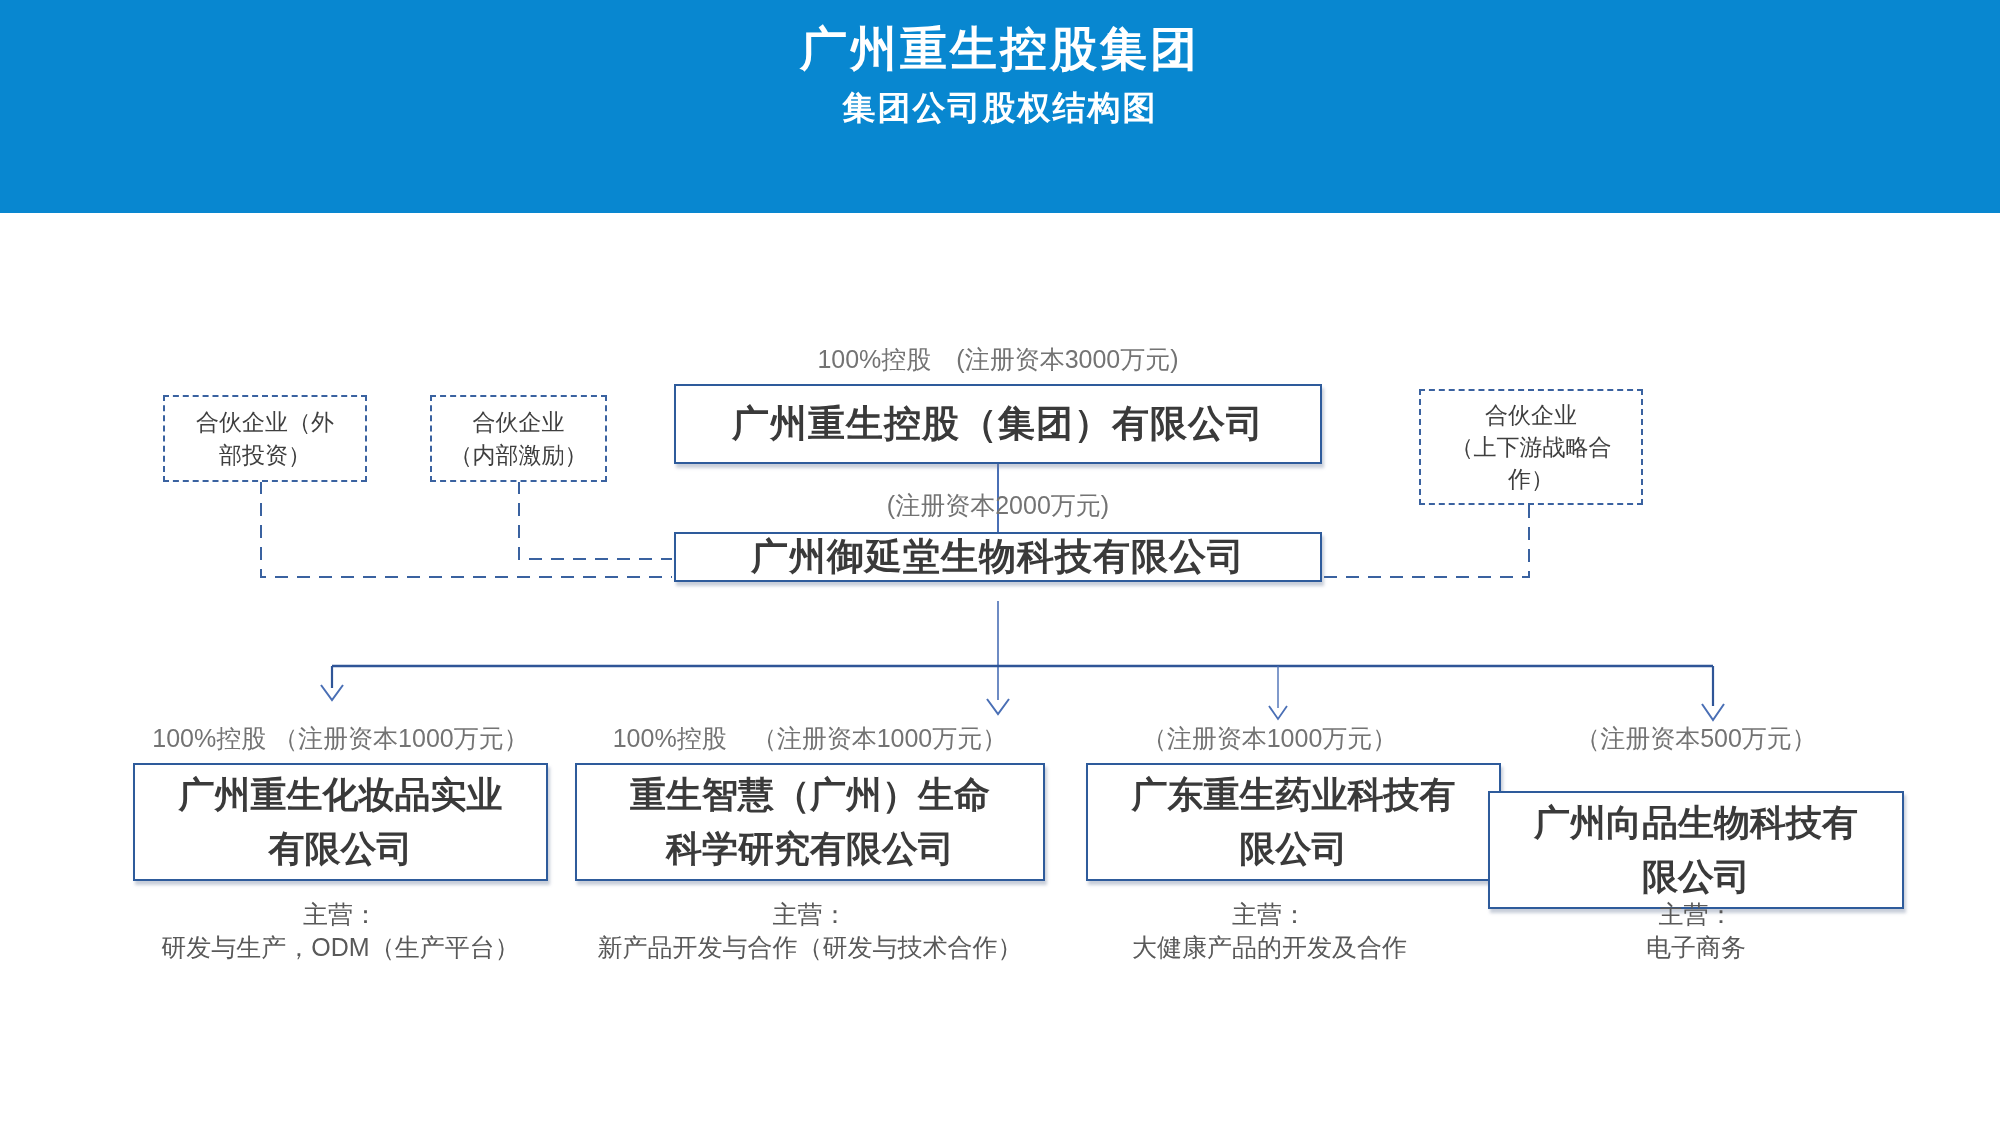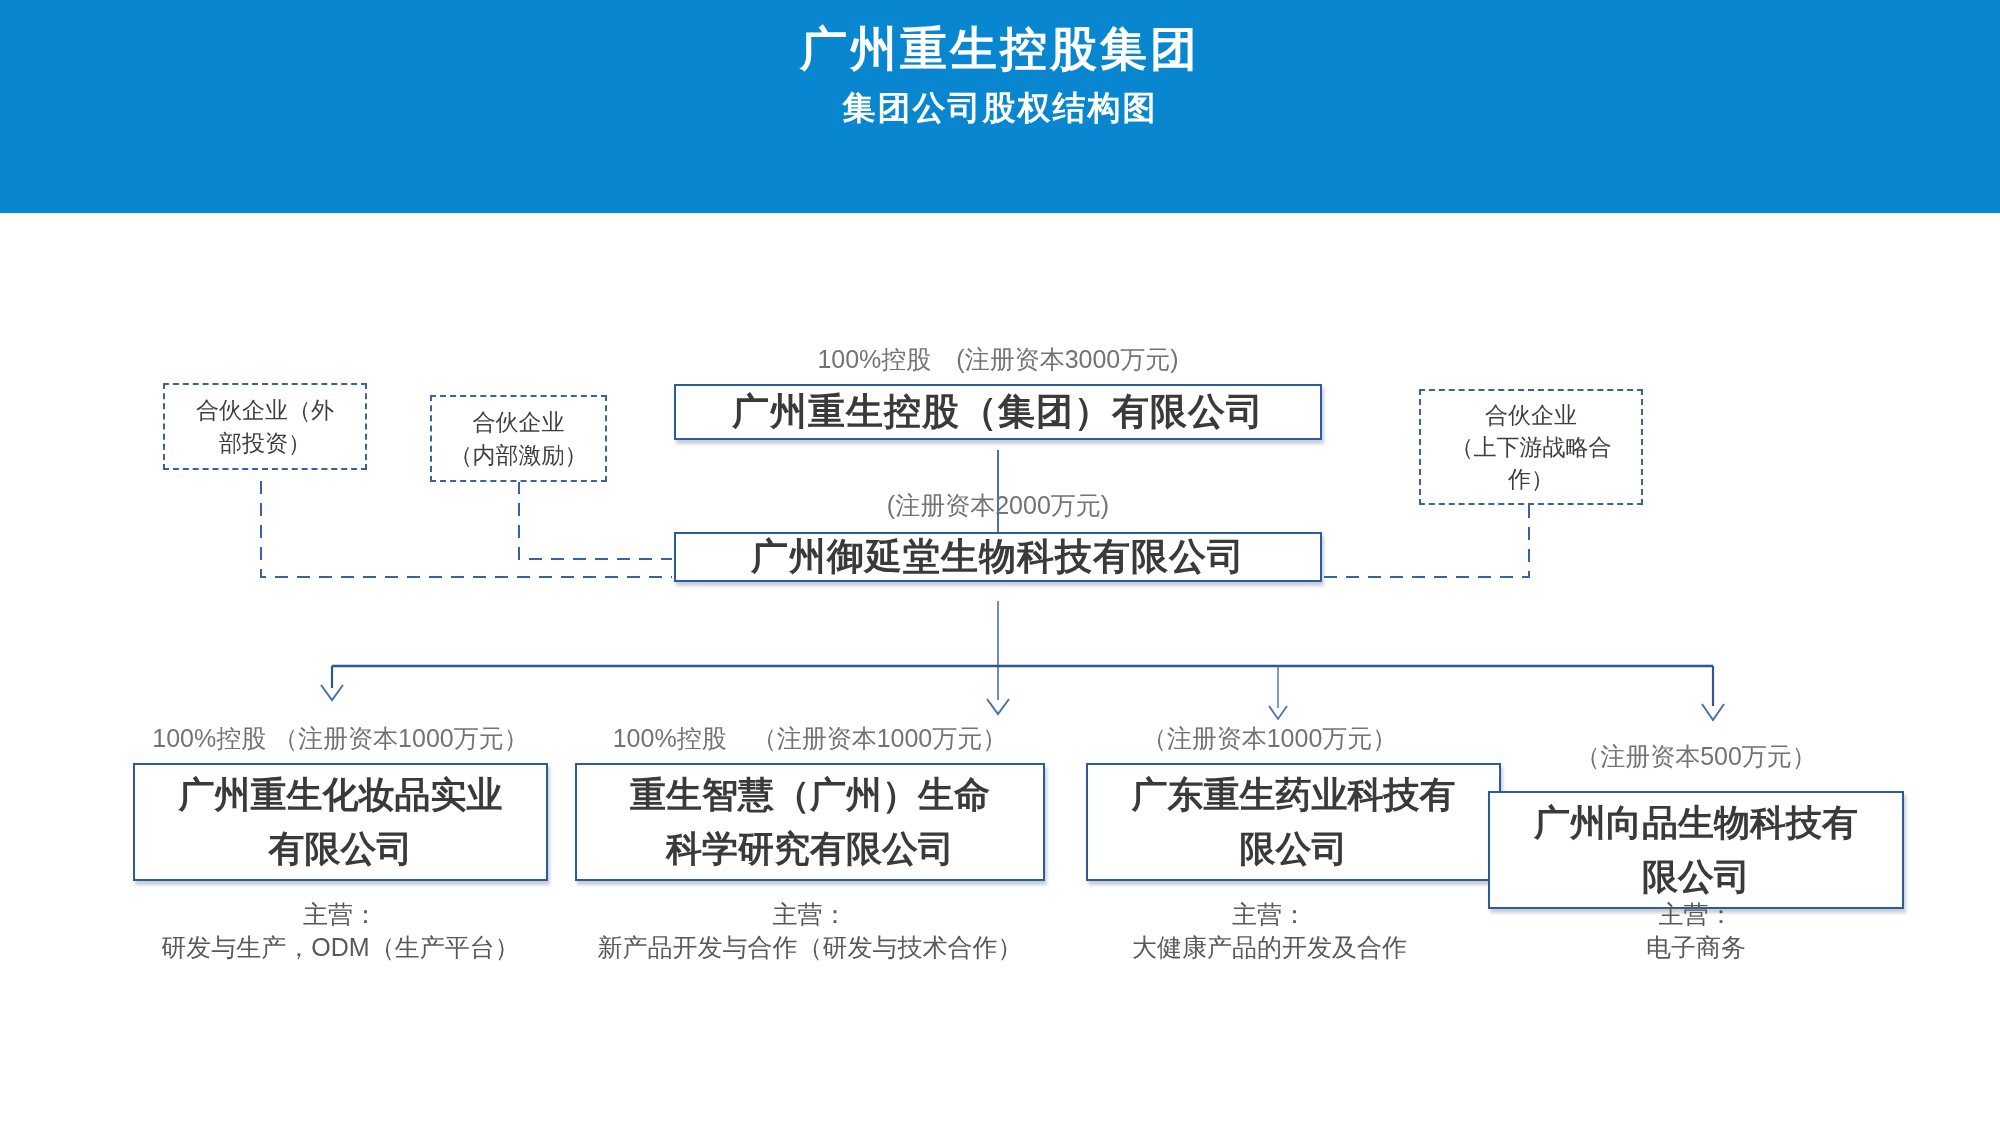--- a/index.html
+++ b/index.html
@@ -56,23 +56,23 @@
 
     <line x1="1278" y1="666" x2="1278" y2="708" stroke="#4a6fb5" stroke-width="1.4"></line>
     <polyline points="1269,706 1278,719 1287,706" fill="none" stroke="#4a6fb5" stroke-width="1.8"></polyline>
 
     <line x1="1713" y1="666" x2="1713" y2="706" stroke="#2f5597" stroke-width="2.2"></line>
     <polyline points="1702,704 1713,720 1724,704" fill="none" stroke="#4a6fb5" stroke-width="2"></polyline>
   </svg>
 
   <div class="lbl" style="left:674px;top:343px;width:648px;">100%控股　(注册资本3000万元)</div>
 
-  <div class="node solid big" style="left:674px;top:384px;width:648px;height:56px;">广州重生控股（集团）有限公司</div>
+  <div class="node solid big" style="left:674px;top:384px;width:648px;height:80px;">广州重生控股（集团）有限公司</div>
 
-  <div class="node dashed prewrap" style="left:163px;top:383px;width:204px;height:87px;">合伙企业（外
+  <div class="node dashed prewrap" style="left:163px;top:395px;width:204px;height:87px;">合伙企业（外
 部投资）</div>
   <div class="node dashed prewrap" style="left:430px;top:395px;width:177px;height:87px;">合伙企业
 （内部激励）</div>
   <div class="node dashed prewrap" style="left:1419px;top:389px;width:224px;height:116px;">合伙企业
 （上下游战略合
 作）</div>
 
   <div class="lbl" style="left:674px;top:489px;width:648px;">(注册资本2000万元)</div>
 
   <div class="node solid big" style="left:674px;top:532px;width:648px;height:50px;">广州御延堂生物科技有限公司</div>
@@ -94,21 +94,21 @@
   </div>
 
   <div class="lbl" style="left:1062px;top:722px;width:415px;">（注册资本1000万元）</div>
   <div class="node solid child prewrap" style="left:1086px;top:763px;width:415px;height:118px;">广东重生药业科技有
 限公司</div>
   <div class="biz" style="left:987px;top:898px;width:565px;">
     <div>主营：</div>
     <div>大健康产品的开发及合作</div>
   </div>
 
-  <div class="lbl" style="left:1488px;top:740px;width:416px;">（注册资本500万元）</div>
+  <div class="lbl" style="left:1488px;top:722px;width:416px;">（注册资本500万元）</div>
   <div class="node solid child prewrap" style="left:1488px;top:763px;width:416px;height:118px;margin-top:28px;">广州向品生物科技有
 限公司</div>
   <div class="biz" style="left:1413px;top:898px;width:566px;">
     <div>主营：</div>
     <div>电子商务</div>
   </div>
 
 </div>
 
 </body></html>

